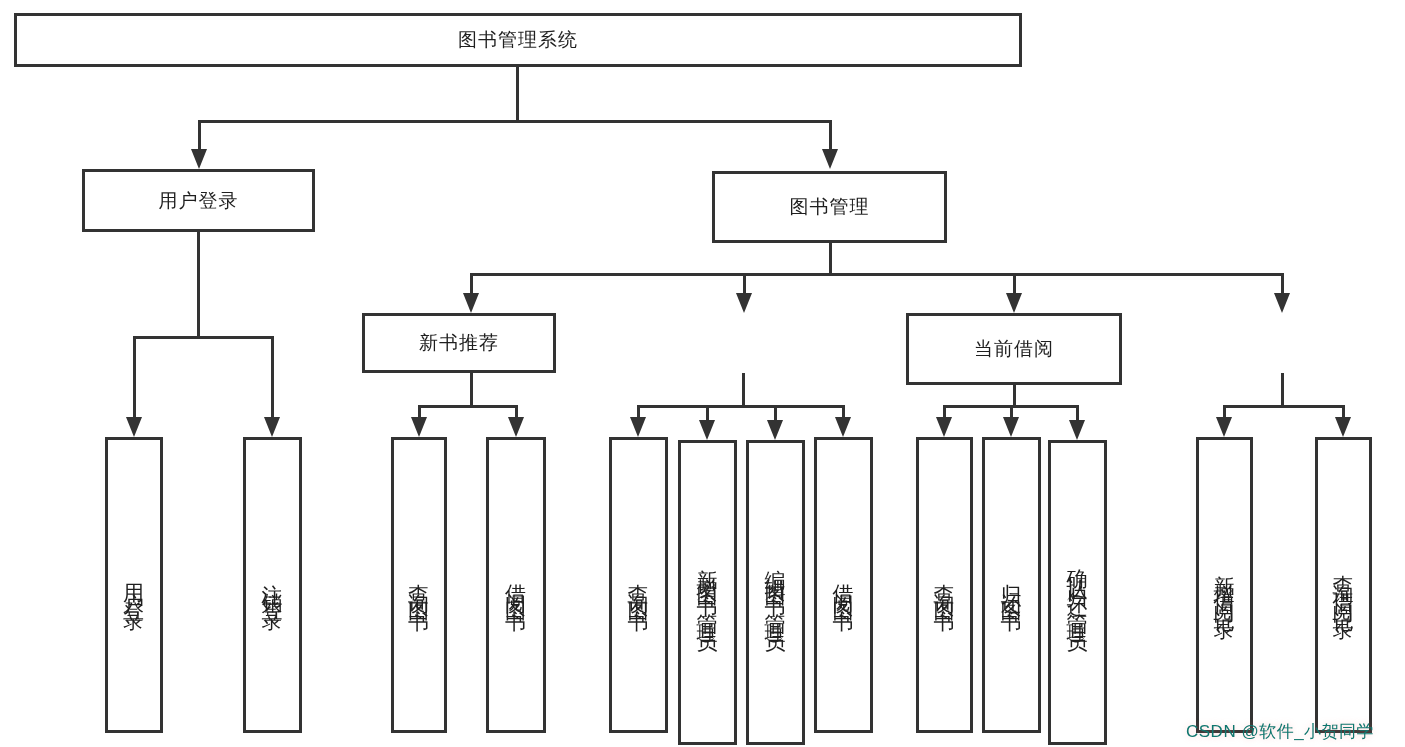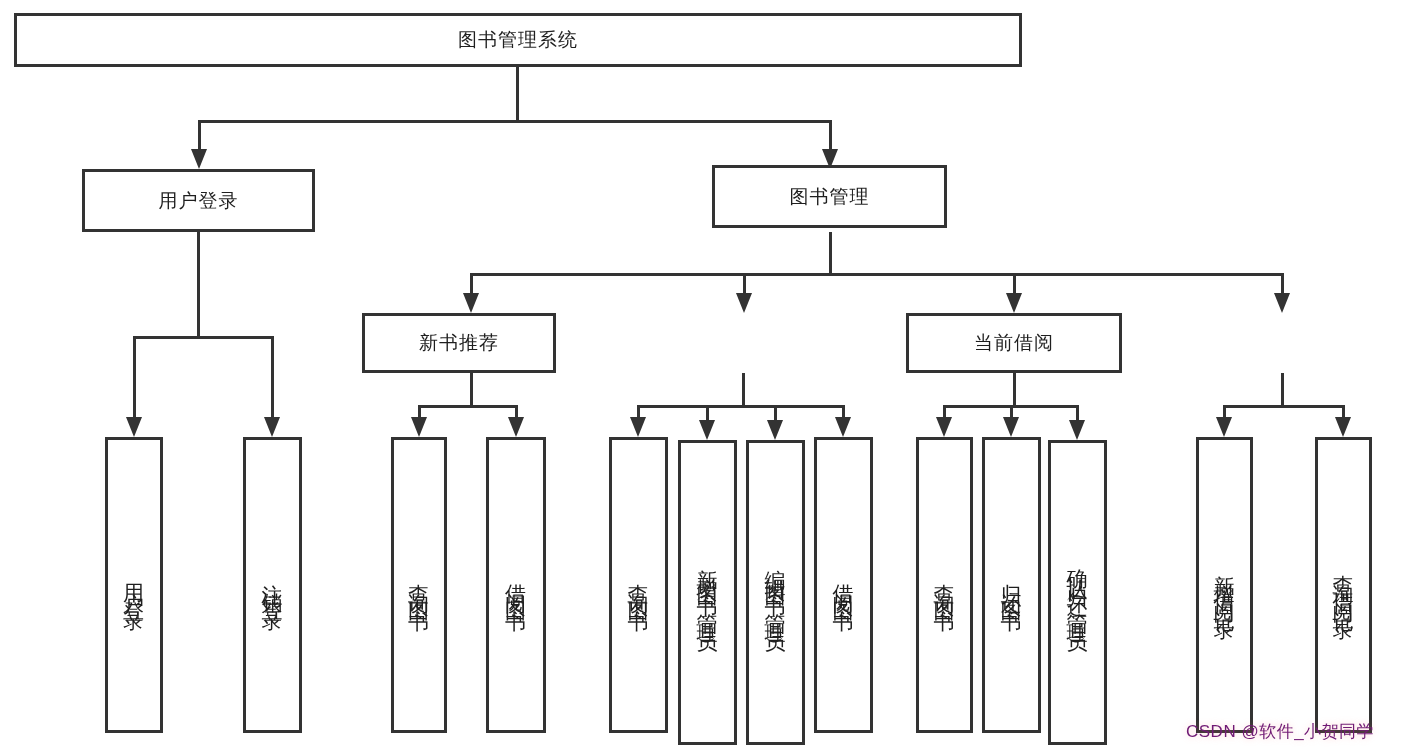--- a/index.html
+++ b/index.html
@@ -45,21 +45,21 @@
     position:absolute;width:0;height:0;
     border-left:8px solid transparent;
     border-right:8px solid transparent;
     border-top:20px solid var(--line);
     z-index:1;
   }
   .watermark{
     position:absolute;
     left:1186px;top:720px;
     font-size:17px;
-    color:#701a75;
+    color:#0f766e;
     letter-spacing:0.5px;
     white-space:nowrap;
     text-shadow:0 0 7px rgba(255,130,130,0.40);
     z-index:3;
   }
 </style>
 </head>
 <body>
 
 <div class="stage">
@@ -71,21 +71,21 @@
   <div class="vl" style="left:516px;top:67px;height:56px"></div>
   <div class="hl" style="left:198px;top:120px;width:634px"></div>
   <div class="vl" style="left:198px;top:120px;height:32px"></div>
   <div class="ar" style="left:191px;top:149px"></div>
   <div class="vl" style="left:829px;top:120px;height:32px"></div>
   <div class="ar" style="left:822px;top:149px"></div>
 
   <div class="hbox" style="left:82px;top:169px;width:233px;height:63px">
     <span>用户登录</span>
   </div>
-  <div class="hbox" style="left:712px;top:165px;width:235px;height:63px">
+  <div class="hbox" style="left:712px;top:171px;width:235px;height:72px">
     <span>图书管理</span>
   </div>
 
   <div class="vl" style="left:197px;top:232px;height:107px"></div>
   <div class="hl" style="left:133px;top:336px;width:141px"></div>
   <div class="vl" style="left:133px;top:336px;height:84px"></div>
   <div class="ar" style="left:126px;top:417px"></div>
   <div class="vl" style="left:271px;top:336px;height:84px"></div>
   <div class="ar" style="left:264px;top:417px"></div>
 
@@ -96,21 +96,21 @@
   <div class="vl" style="left:743px;top:273px;height:24px"></div>
   <div class="ar" style="left:736px;top:293px"></div>
   <div class="vl" style="left:1013px;top:273px;height:24px"></div>
   <div class="ar" style="left:1006px;top:293px"></div>
   <div class="vl" style="left:1281px;top:273px;height:24px"></div>
   <div class="ar" style="left:1274px;top:293px"></div>
 
   <div class="hbox" style="left:362px;top:313px;width:194px;height:60px">
     <span>新书推荐</span>
   </div>
-  <div class="hbox" style="left:906px;top:313px;width:216px;height:60px">
+  <div class="hbox" style="left:906px;top:313px;width:216px;height:72px">
     <span>当前借阅</span>
   </div>
 
   <div class="vl" style="left:470px;top:373px;height:35px"></div>
   <div class="hl" style="left:418px;top:405px;width:100px"></div>
   <div class="vl" style="left:418px;top:405px;height:15px"></div>
   <div class="ar" style="left:411px;top:417px"></div>
   <div class="vl" style="left:515px;top:405px;height:15px"></div>
   <div class="ar" style="left:508px;top:417px"></div>
 

